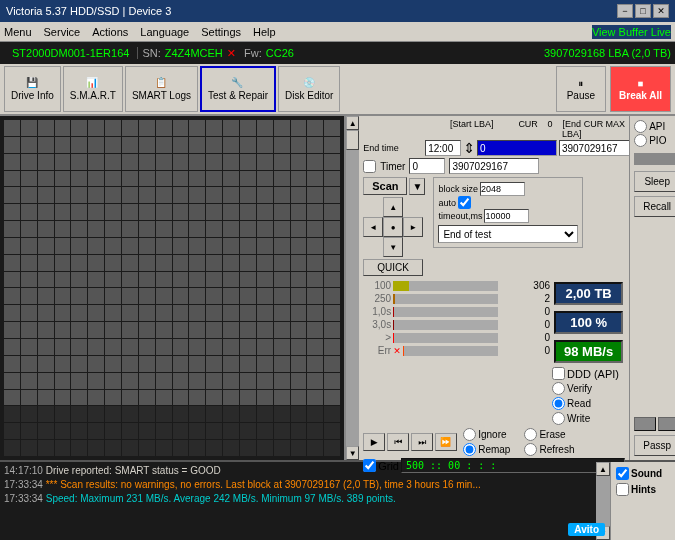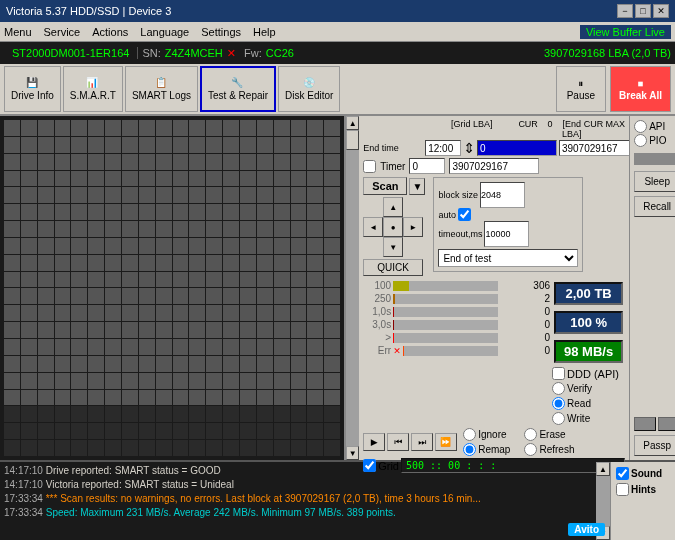--- a/index.html
+++ b/index.html
@@ -7,21 +7,21 @@
     
     
     #title-bar { background: #1a3a6b; color: white; padding: 2px 6px; display: flex; justify-content: space-between; align-items: center; height: 22px; }
     #title-bar .controls { display: flex; gap: 2px; }
     #title-bar .ctrl-btn { background: #c0c0c0; color: black; border: 1px solid #888; width: 16px; height: 14px; font-size: 9px; cursor: pointer; display: flex; align-items: center; justify-content: center; }
     #title-bar .ctrl-btn.close { background: #c0c0c0; }
 
     
     #menu-bar { background: #d4d0c8; border-bottom: 1px solid #888; padding: 2px 4px; display: flex; gap: 12px; align-items: center; height: 20px; }
     #menu-bar span { cursor: pointer; font-size: 11px; }
-    .view-buffer { margin-left: auto; background: #1a3a6b; color: #00ff00; padding: 1px 6px; font-size: 11px; }
+    .view-buffer { margin-left: auto; background: #1a3a6b; color: #00ff00; padding: 1px 0; font-size: 11px; }
 
     
     #device-bar { background: #1a1a1a; color: #00ff00; display: flex; align-items: center; height: 22px; font-size: 11px; padding: 0 4px; }
     #device-bar .dev-name { color: #00ff00; padding: 0 8px; border-right: 1px solid #555; }
     #device-bar .x-btn { color: red; padding: 0 4px; cursor: pointer; }
 
     
     #toolbar { background: #d4d0c8; border-bottom: 2px solid #888; padding: 2px 4px; display: flex; align-items: center; gap: 2px; height: 52px; }
     .tool-btn { background: #d4d0c8; border: 1px solid #999; padding: 2px 6px; cursor: pointer; display: flex; flex-direction: column; align-items: center; font-size: 10px; min-width: 52px; height: 46px; justify-content: center; gap: 2px; }
     .tool-btn-right { margin-left: auto; display: flex; gap: 4px; }
@@ -38,21 +38,21 @@
     .scroll-thumb { width: 100%; height: 20px; background: #d4d0c8; border: 1px outset #999; position: absolute; top: 0; }
 
     
     #right-panel { width: 270px; background: #d4d0c8; display: flex; flex-direction: column; }
     .lba-input { border: 1px inset #999; background: white; height: 16px; font-size: 10px; text-align: left; padding: 0 2px; }
     .lba-input.blue { background: #0000cc; color: white; }
     .d-btn { background: #d4d0c8; border: 1px outset #999; cursor: pointer; display: flex; align-items: center; justify-content: center; font-size: 8px; }
 
     .block-size-box { border: 1px solid #999; padding: 4px; margin-left: 4px; font-size: 9px; }
     .block-row { display: flex; align-items: center; gap: 2px; }
-    .block-input { border: 1px inset #999; background: white; width: 45px; height: 26px; font-size: 9px; }
+    .block-input { border: 1px inset #999; background: white; width: 45px; height: 14px; font-size: 9px; }
     .scan-btn { background: #d4d0c8; border: 1px outset #999; padding: 2px 8px; cursor: pointer; font-size: 11px; font-weight: bold; }
     .scan-dropdown { background: #d4d0c8; border: 1px outset #999; padding: 2px 2px; cursor: pointer; font-size: 10px; }
     .quick-btn { background: #d4d0c8; border: 1px outset #999; padding: 2px 8px; cursor: pointer; font-size: 10px; width: 60px; text-align: center; }
     .end-test-select { background: white; border: 1px inset #999; height: 18px; font-size: 10px; width: 140px; }
 
     
     #stats { padding: 2px 4px; }
     .stats-row { display: flex; align-items: center; gap: 2px; margin-bottom: 1px; font-size: 10px; }
     .stat-label { color: #666; min-width: 28px; text-align: right; }
     .stat-bar { height: 10px; background: #aaa; flex: 1; position: relative; }
@@ -578,21 +578,21 @@
         <div class="scroll-thumb"></div>
       </div>
       <div class="scroll-arrow">▼</div>
     </div>
   </div>
 
   <div id="right-panel">
     <div style="padding:3px 4px 0 4px;">
 
       <div style="display:flex;gap:2px;font-size:9px;margin-bottom:1px;padding-left:64px;">
-        <span style="width:90px;text-align:center;">[Grid LBA]</span>
+        <span style="width:90px;text-align:center;">[Start LBA]</span>
         <span style="width:20px;text-align:center;">CUR</span>
         <span style="width:20px;text-align:center;">0</span>
         <span style="width:20px;text-align:center;">[End LBA]</span>
         <span style="width:20px;text-align:center;">CUR</span>
         <span style="width:20px;text-align:center;">MAX</span>
       </div>
 
       <div style="display:flex;align-items:center;gap:2px;margin-bottom:2px;">
         <span style="font-size:9px;min-width:60px;">End time</span>
         <input type="text" class="lba-input" style="width: 36px;" value="12:00">
@@ -788,24 +788,20 @@
     <button class="right-btn">Passp</button>
   </div>
 </div>
 
 <div id="log-panel">
   <div id="log-content">
     <div class="log-line normal">
       <span style="color:#aaa;">14:17:10</span>
       <span> Drive reported: SMART status = GOOD</span>
     </div>
-    <div class="log-line normal">
-      <span style="color:#aaa;">14:17:10</span>
-      <span> Victoria reported: SMART status = Unideal</span>
-    </div>
     <div class="log-line orange">
       <span style="color:#aaa;">17:33:34</span>
       <span> *** Scan results: no warnings, no errors. Last block at 3907029167 (2,0 TB), time 3 hours 16 min...</span>
     </div>
     <div class="log-line cyan">
       <span style="color:#aaa;">17:33:34</span>
       <span> Speed: Maximum 231 MB/s. Average 242 MB/s. Minimum 97 MB/s. 389 points.</span>
     </div>
   </div>
   <div class="log-scroll">

